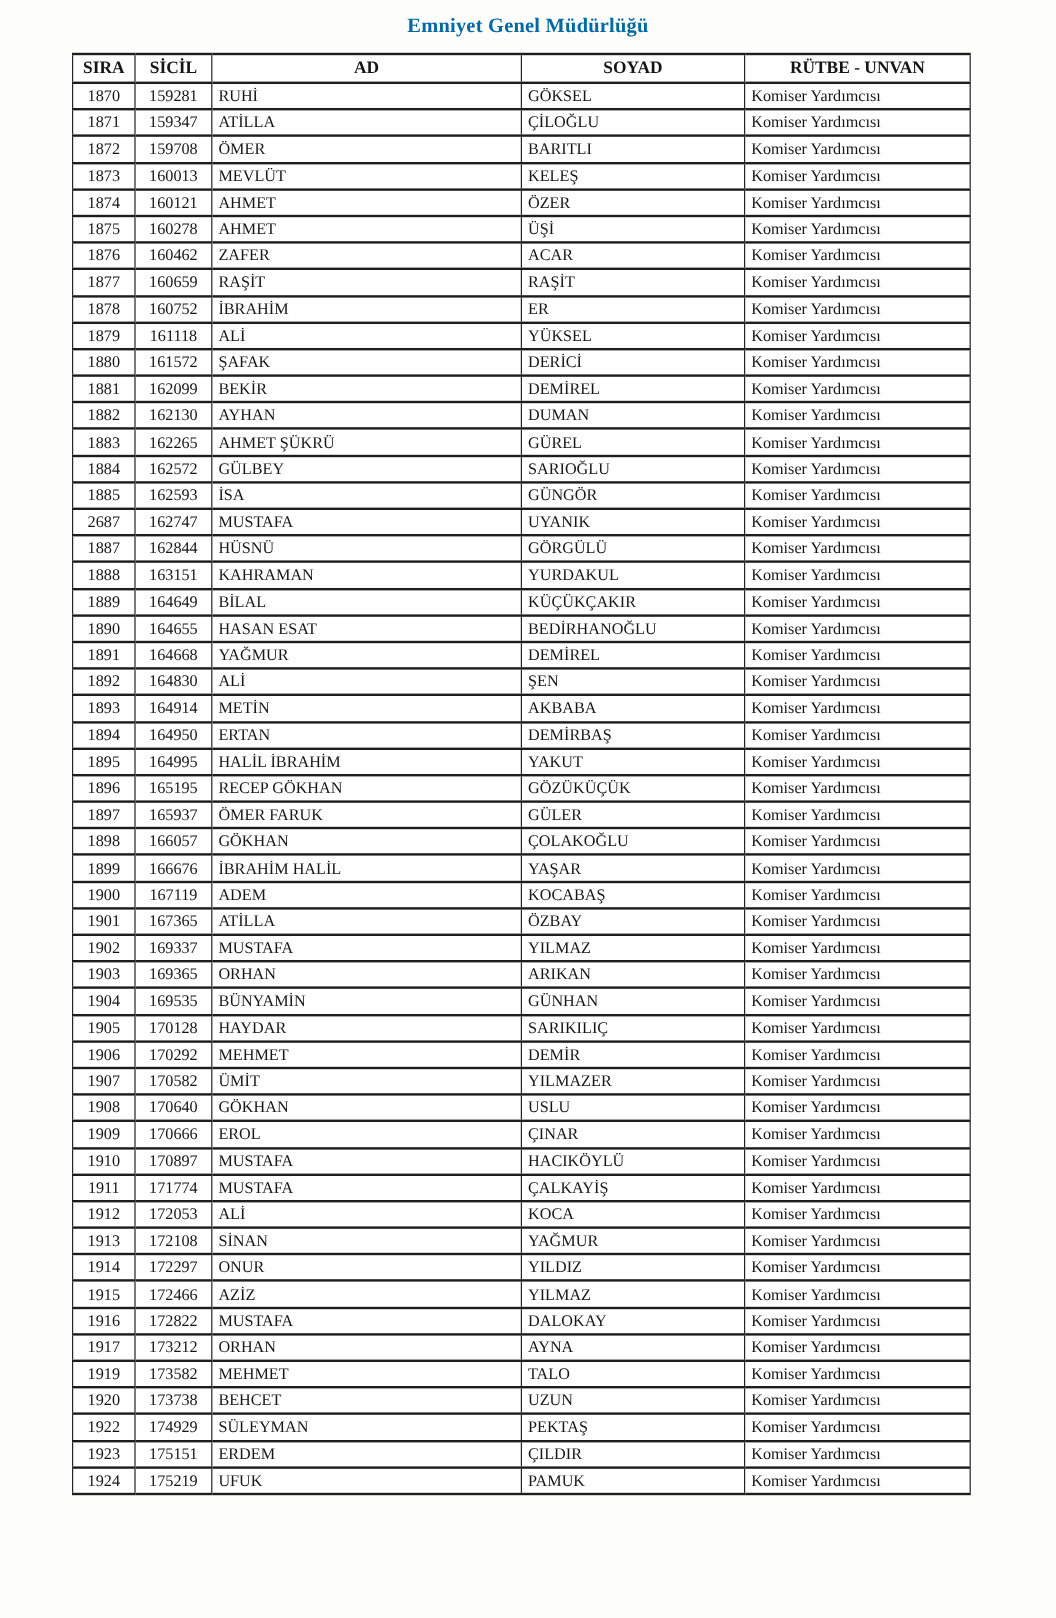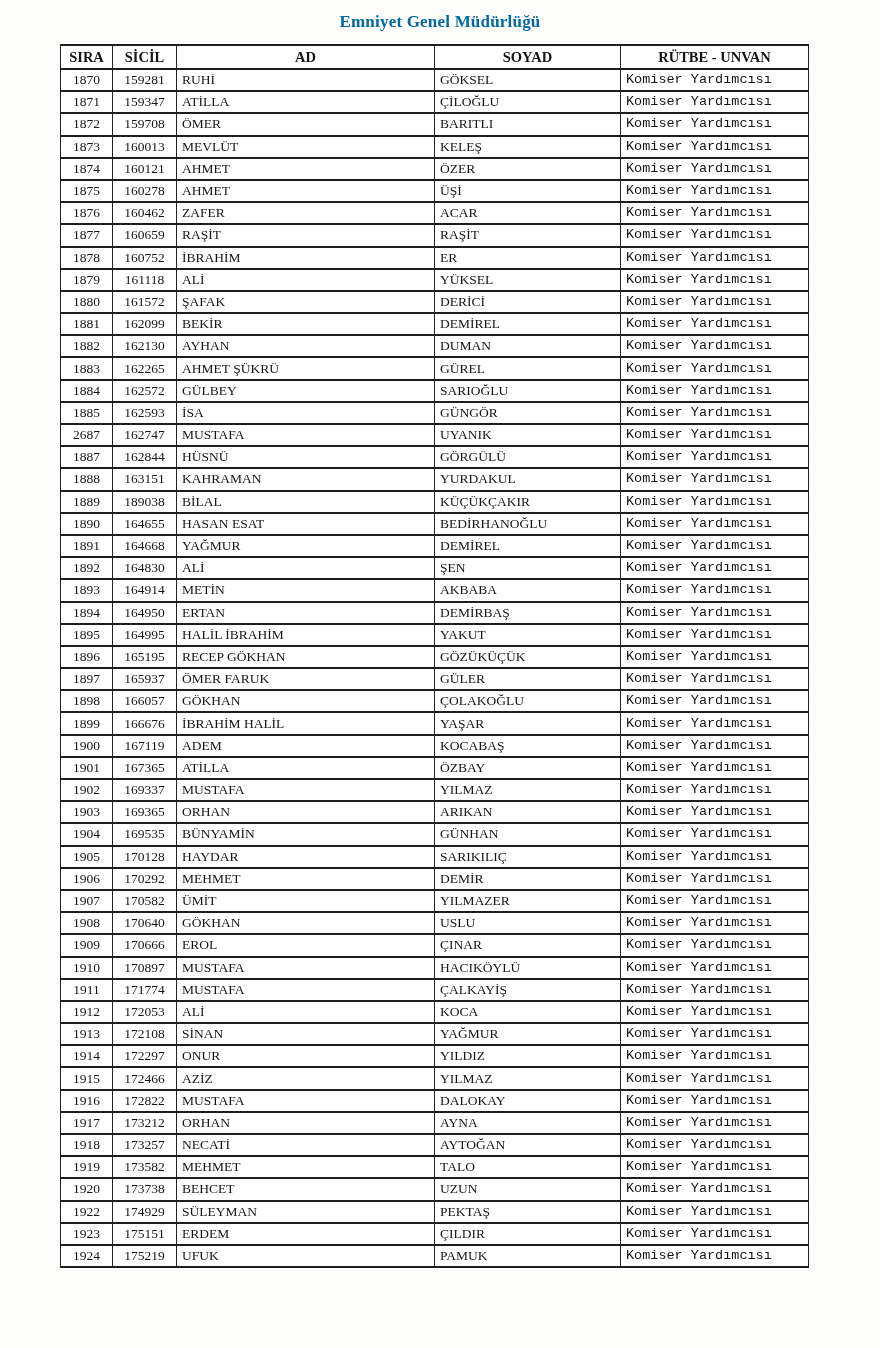--- a/index.html
+++ b/index.html
@@ -59,21 +59,21 @@
     height: 22px;
     margin-left: 44px;
   }
   .col-sira  { width: 52px; }
   .col-sicil { width: 64px; }
   .col-ad    { width: 258px; }
   .col-soyad { width: 186px; }
   .col-rutbe { width: 188px; }
   td.col-sira, td.col-sicil { text-align: center; }
   td.col-ad, td.col-soyad { text-align: left; }
-  td.col-rutbe { text-align: left; font-size: 13px; font-family: Liberation Mono, monospace; }
+  td.col-rutbe { text-align: left; font-size: 13px; }
 </style>
 </head>
 <body>
 
 <div class="page">
   <div class="doc-title">Emniyet Genel Müdürlüğü</div>
 
   <table class="roster">
     <colgroup>
       <col class="col-sira">
@@ -220,21 +220,21 @@
         </tr>
         <tr>
           <td class="col-sira">1888</td>
           <td class="col-sicil">163151</td>
           <td class="col-ad">KAHRAMAN</td>
           <td class="col-soyad">YURDAKUL</td>
           <td class="col-rutbe">Komiser Yardımcısı</td>
         </tr>
         <tr>
           <td class="col-sira">1889</td>
-          <td class="col-sicil">189038</td>
+          <td class="col-sicil">164649</td>
           <td class="col-ad">BİLAL</td>
           <td class="col-soyad">KÜÇÜKÇAKIR</td>
           <td class="col-rutbe">Komiser Yardımcısı</td>
         </tr>
         <tr>
           <td class="col-sira">1890</td>
           <td class="col-sicil">164655</td>
           <td class="col-ad">HASAN ESAT</td>
           <td class="col-soyad">BEDİRHANOĞLU</td>
           <td class="col-rutbe">Komiser Yardımcısı</td>
@@ -419,27 +419,20 @@
           <td class="col-sicil">172822</td>
           <td class="col-ad">MUSTAFA</td>
           <td class="col-soyad">DALOKAY</td>
           <td class="col-rutbe">Komiser Yardımcısı</td>
         </tr>
         <tr>
           <td class="col-sira">1917</td>
           <td class="col-sicil">173212</td>
           <td class="col-ad">ORHAN</td>
           <td class="col-soyad">AYNA</td>
-          <td class="col-rutbe">Komiser Yardımcısı</td>
-        </tr>
-        <tr>
-          <td class="col-sira">1918</td>
-          <td class="col-sicil">173257</td>
-          <td class="col-ad">NECATİ</td>
-          <td class="col-soyad">AYTOĞAN</td>
           <td class="col-rutbe">Komiser Yardımcısı</td>
         </tr>
         <tr>
           <td class="col-sira">1919</td>
           <td class="col-sicil">173582</td>
           <td class="col-ad">MEHMET</td>
           <td class="col-soyad">TALO</td>
           <td class="col-rutbe">Komiser Yardımcısı</td>
         </tr>
         <tr>

